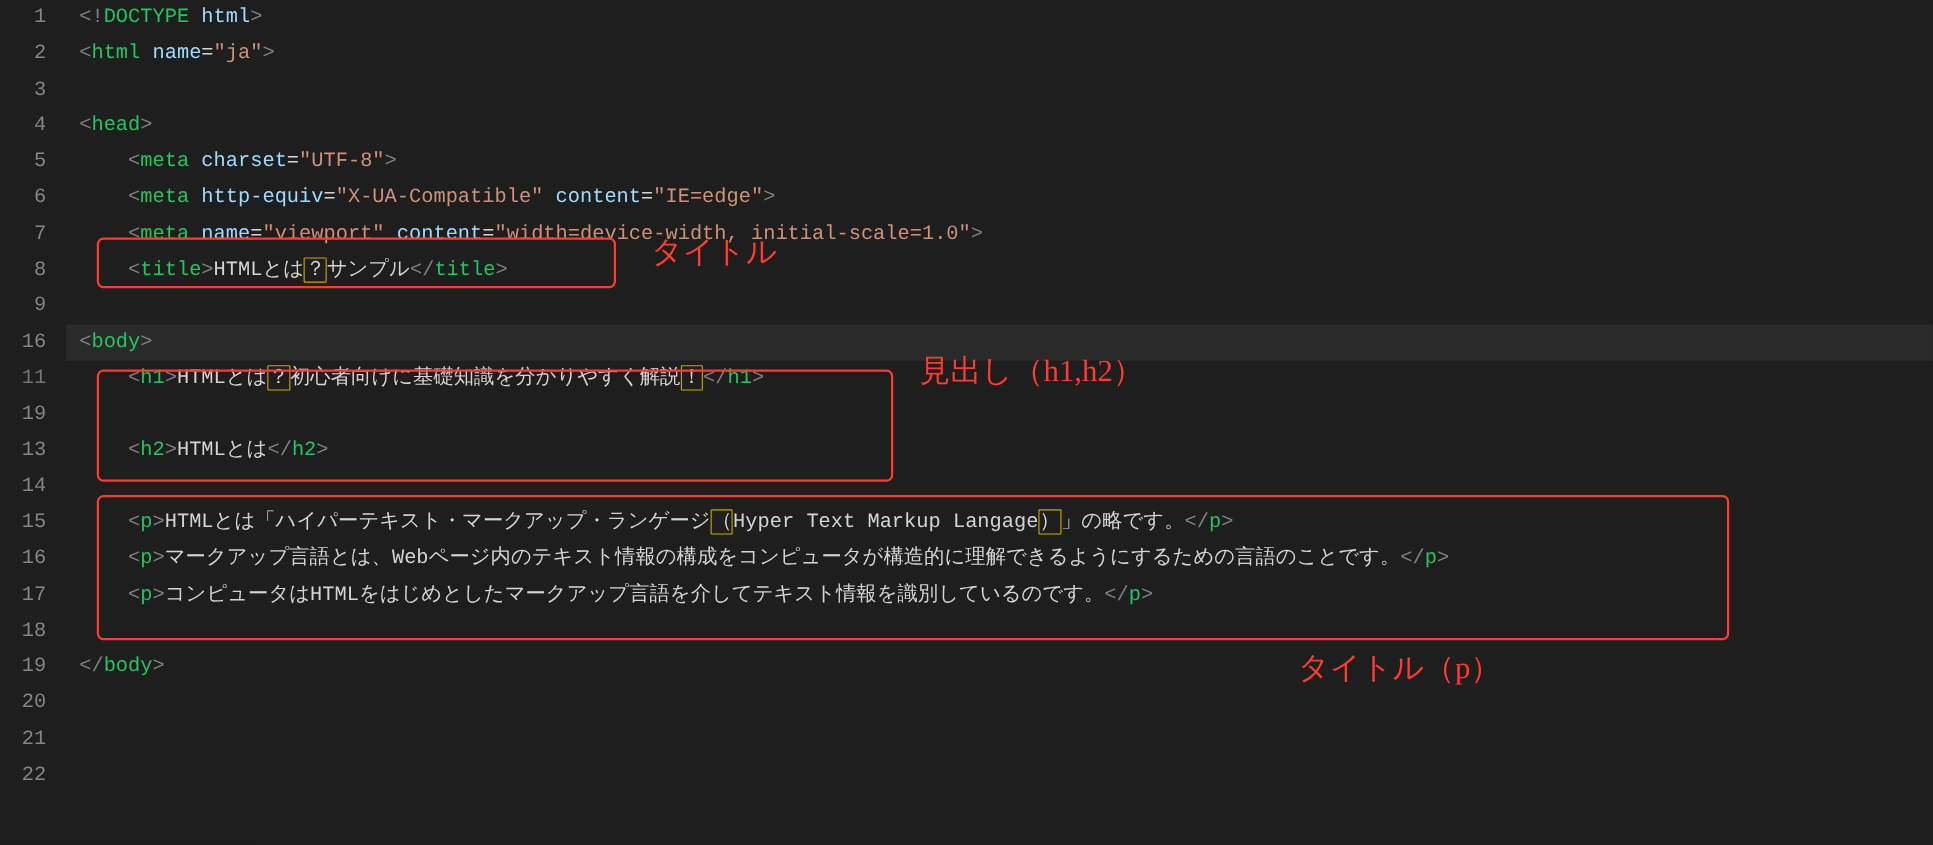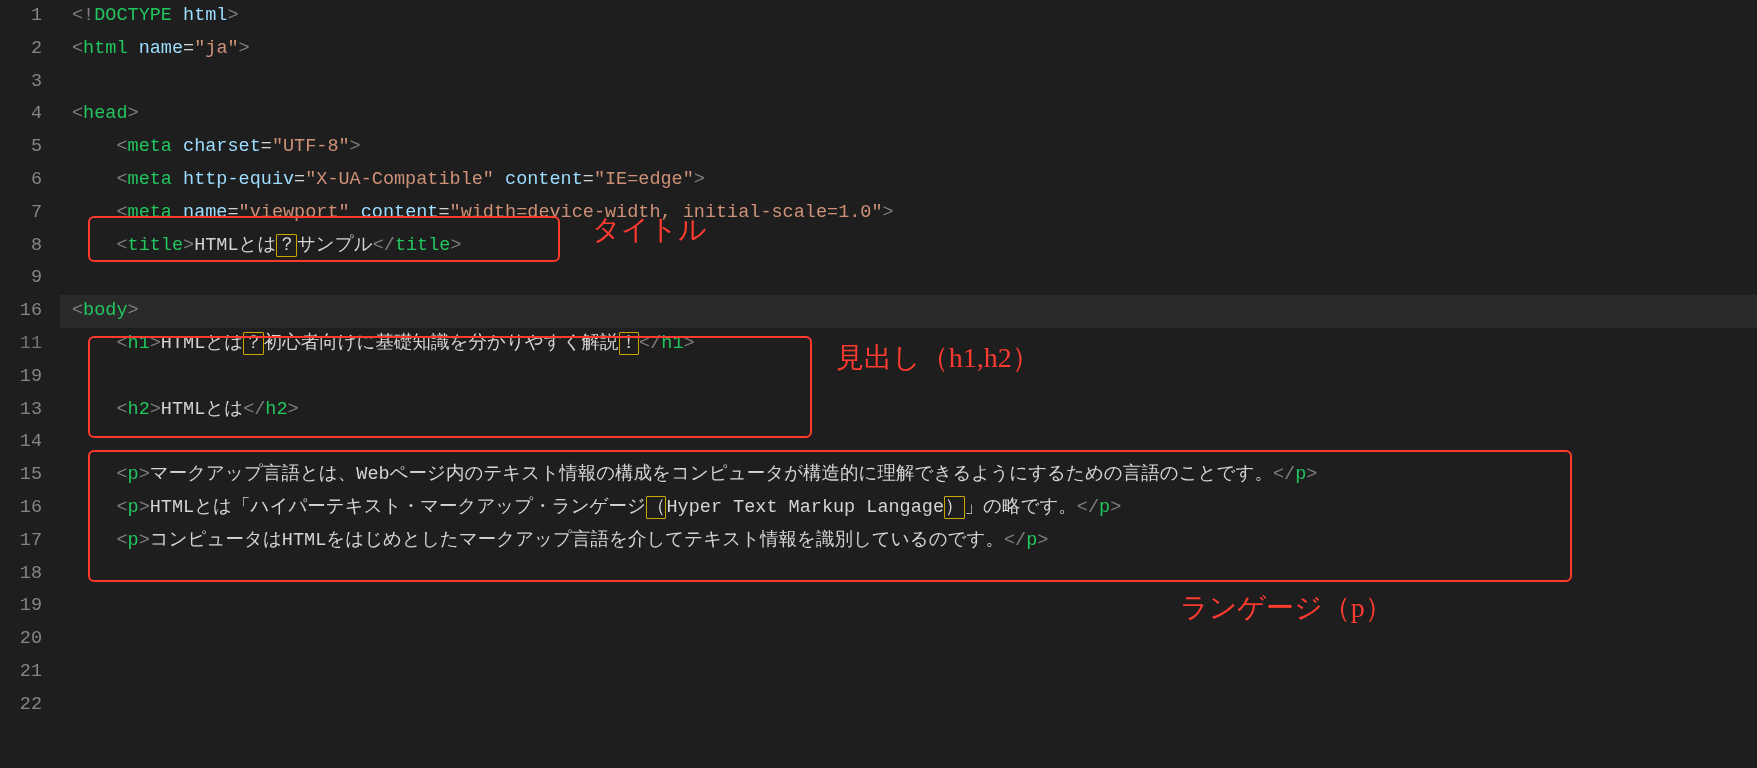--- a/index.html
+++ b/index.html
@@ -56,28 +56,29 @@
     <div class="line">    <span class="tag">&lt;</span><span class="elem">meta</span><span> </span><span class="attr">charset</span><span class="txt">=</span><span class="str">"UTF-8"</span><span class="tag">&gt;</span></div>
     <div class="line">    <span class="tag">&lt;</span><span class="elem">meta</span><span> </span><span class="attr">http-equiv</span><span class="txt">=</span><span class="str">"X-UA-Compatible"</span><span> </span><span class="attr">content</span><span class="txt">=</span><span class="str">"IE=edge"</span><span class="tag">&gt;</span></div>
     <div class="line">    <span class="tag">&lt;</span><span class="elem">meta</span><span> </span><span class="attr">name</span><span class="txt">=</span><span class="str">"viewport"</span><span> </span><span class="attr">content</span><span class="txt">=</span><span class="str">"width=device-width, initial-scale=1.0"</span><span class="tag">&gt;</span></div>
     <div class="line">    <span class="tag">&lt;</span><span class="elem">title</span><span class="tag">&gt;</span><span class="txt">HTMLとは</span><span class="txt warn">？</span><span class="txt">サンプル</span><span class="tag">&lt;/</span><span class="elem">title</span><span class="tag">&gt;</span></div>
     <div class="line"></div>
     <div class="line cur-line"><span class="tag">&lt;</span><span class="elem">body</span><span class="tag">&gt;</span></div>
     <div class="line">    <span class="tag">&lt;</span><span class="elem">h1</span><span class="tag">&gt;</span><span class="txt">HTMLとは</span><span class="txt warn">？</span><span class="txt">初心者向けに基礎知識を分かりやすく解説</span><span class="txt warn">！</span><span class="tag">&lt;/</span><span class="elem">h1</span><span class="tag">&gt;</span></div>
     <div class="line"></div>
     <div class="line">    <span class="tag">&lt;</span><span class="elem">h2</span><span class="tag">&gt;</span><span class="txt">HTMLとは</span><span class="tag">&lt;/</span><span class="elem">h2</span><span class="tag">&gt;</span></div>
     <div class="line"></div>
+    <div class="line">    <span class="tag">&lt;</span><span class="elem">p</span><span class="tag">&gt;</span><span class="txt">HTMLとは「ハイパーテキスト・マークアップ・ランゲージ</span><span class="txt warn">（</span><span class="txt">Hyper Text Markup Langage</span><span class="txt warn">）</span><span class="txt">」の略です。</span><span class="tag">&lt;/</span><span class="elem">p</span><span class="tag">&gt;</span></div>
     <div class="line">    <span class="tag">&lt;</span><span class="elem">p</span><span class="tag">&gt;</span><span class="txt">マークアップ言語とは、Webページ内のテキスト情報の構成をコンピュータが構造的に理解できるようにするための言語のことです。</span><span class="tag">&lt;/</span><span class="elem">p</span><span class="tag">&gt;</span></div>
-    <div class="line">    <span class="tag">&lt;</span><span class="elem">p</span><span class="tag">&gt;</span><span class="txt">HTMLとは「ハイパーテキスト・マークアップ・ランゲージ</span><span class="txt warn">（</span><span class="txt">Hyper Text Markup Langage</span><span class="txt warn">）</span><span class="txt">」の略です。</span><span class="tag">&lt;/</span><span class="elem">p</span><span class="tag">&gt;</span></div>
     <div class="line">    <span class="tag">&lt;</span><span class="elem">p</span><span class="tag">&gt;</span><span class="txt">コンピュータはHTMLをはじめとしたマークアップ言語を介してテキスト情報を識別しているのです。</span><span class="tag">&lt;/</span><span class="elem">p</span><span class="tag">&gt;</span></div>
     <div class="line"></div>
+    <div class="line"><span class="tag">&lt;/</span><span class="elem">body</span><span class="tag">&gt;</span></div>
     <div class="line"></div>
 
     <div class="box" style="left:28px;top:216px;width:468px;height:42px"></div>
     <div class="anno" style="left:532px;top:214px">タイトル</div>
 
     <div class="box" style="left:28px;top:336px;width:720px;height:98px"></div>
-    <div class="anno" style="left:776px;top:342px">見出し（h1,h2）</div>
+    <div class="anno" style="left:776px;top:322px">見出し（h1,h2）</div>
 
     <div class="box" style="left:28px;top:450px;width:1480px;height:128px"></div>
-    <div class="anno" style="left:1120px;top:592px">ランゲージ（p）</div>
+    <div class="anno" style="left:1120px;top:592px">タイトル（p）</div>
   </div>
 </div>
 
 </body></html>

